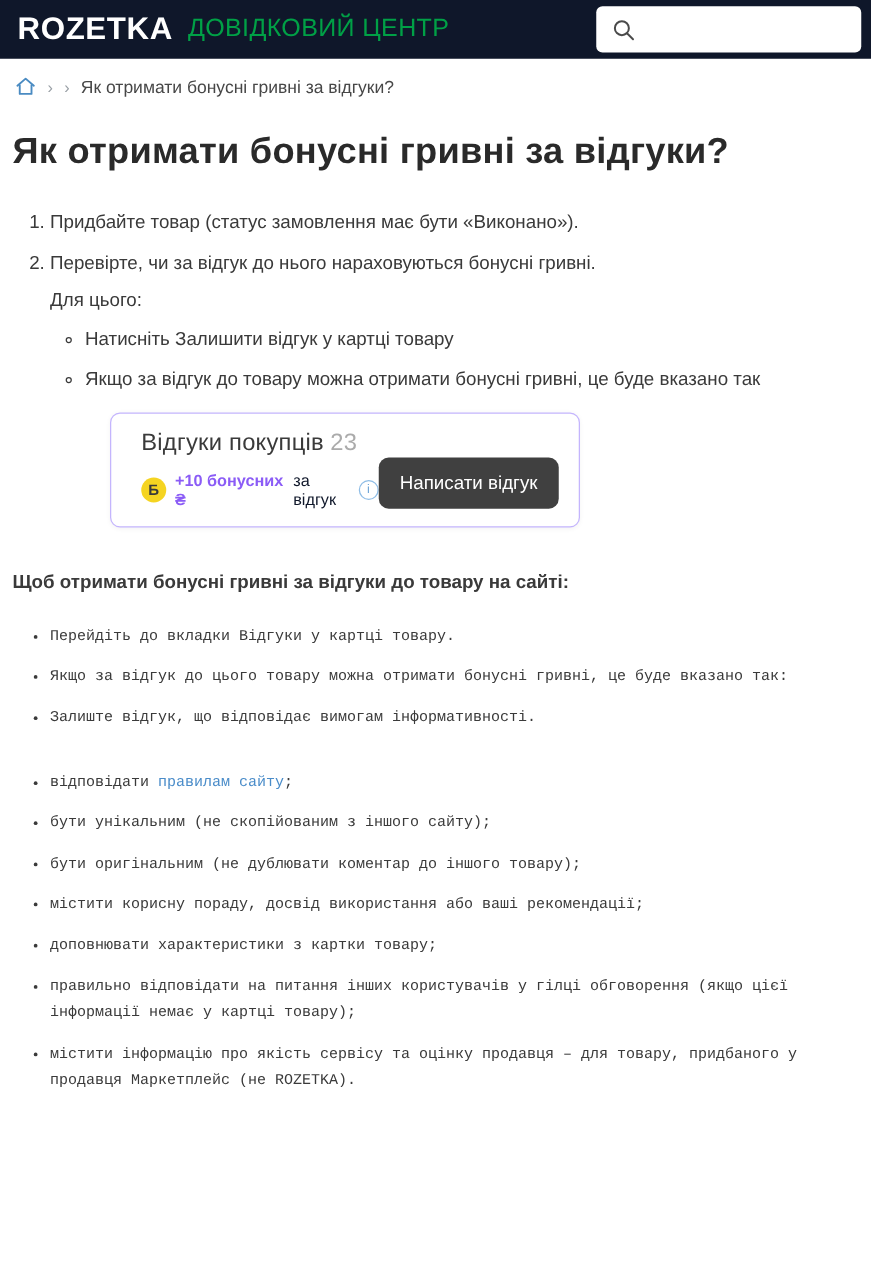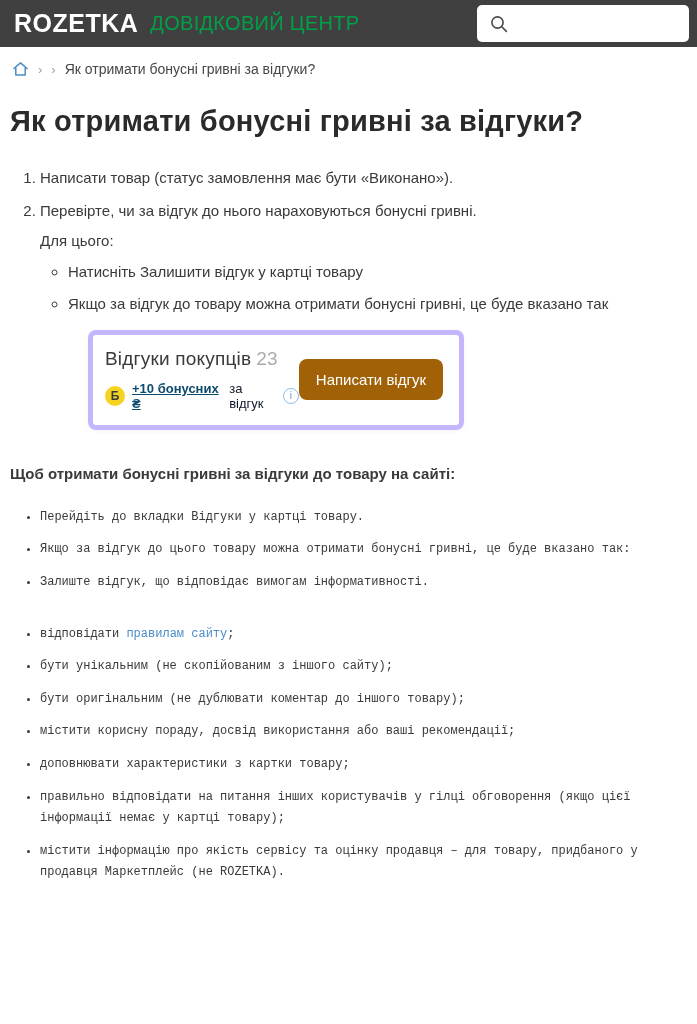--- a/index.html
+++ b/index.html
@@ -6,21 +6,21 @@
   html, body { margin: 0; padding: 0; background: #fff; }
   body {
     width: 697px;
     font-family: "Liberation Sans", sans-serif;
     color: #3a3a3a;
     -webkit-font-smoothing: antialiased;
   }
 
   
   .app-header {
-    background: #404040;
+    background: #0f172a;
     height: 47px;
     display: flex;
     align-items: center;
     padding: 0 8px 0 14px;
     gap: 12px;
   }
   .logo {
     color: #fff;
     font-size: 25px;
     font-weight: 800;
@@ -100,25 +100,25 @@
     list-style: circle;
     padding-left: 28px;
     margin: 0 0 8px 0;
   }
   .circle-list li { margin-bottom: 4px; }
 
   
   .review-card {
     margin: 12px 0 30px 78px;
     width: 376px;
-    border: 5px solid #c4b5fd;
+    border: 1px solid #c4b5fd;
     border-radius: 8px;
-    padding: 13px 16px 14px 12px;
-    display: flex;
-    align-items: center;
+    padding: 13px 16px 14px 24px;
+    display: flex;
+    align-items: flex-end;
     justify-content: space-between;
     box-shadow: 0 1px 4px rgba(0,0,0,0.05);
     background: #fff;
   }
   .rc-title-row { font-size: 19px; color: #3a3a3a; letter-spacing: 0.2px; }
   .rc-count { color: #ababab; margin-left: 5px; }
   .rc-bonus-row {
     display: flex;
     align-items: center;
     gap: 7px;
@@ -130,36 +130,36 @@
     background: #f5d421;
     border-radius: 50%;
     display: inline-flex;
     align-items: center;
     justify-content: center;
     font-weight: 700;
     font-size: 12px;
     color: #3a3a3a;
     flex: 0 0 auto;
   }
-  .bonus-bold { font-weight: 700; color: #0c4a6e; text-decoration: underline; }
+  .bonus-bold { font-weight: 700; color: #8b5cf6; }
   .bonus-muted { color: #0f172a; }
   .info {
     width: 16px; height: 16px;
     border: 1px solid #8fbde6;
     color: #6ba3d6;
     border-radius: 50%;
     font-size: 10px;
     display: inline-flex;
     align-items: center;
     justify-content: center;
     cursor: pointer;
     flex: 0 0 auto;
   }
   .write-btn {
-    background: #a16207;
+    background: #404040;
     color: #fff;
     border: none;
     border-radius: 8px;
     padding: 12px 17px;
     font-size: 15px;
     font-family: "Liberation Sans", sans-serif;
     cursor: pointer;
     white-space: nowrap;
   }
 
@@ -205,21 +205,21 @@
   <span class="sep">›</span>
   <span class="sep">›</span>
   <span class="current">Як отримати бонусні гривні за відгуки?</span>
 </nav>
 
 <main>
   <h1>Як отримати бонусні гривні за відгуки?</h1>
 
   <ol class="steps">
     <li>
-      <span>Написати товар (статус замовлення має бути «Виконано»).</span>
+      <span>Придбайте товар (статус замовлення має бути «Виконано»).</span>
     </li>
     <li>
       <span>Перевірте, чи за відгук до нього нараховуються бонусні гривні.</span>
       <p class="sub-intro">Для цього:</p>
       <ul class="circle-list">
         <li>Натисніть Залишити відгук у картці товару</li>
         <li>Якщо за відгук до товару можна отримати бонусні гривні, це буде вказано так</li>
       </ul>
     </li>
   </ol>

